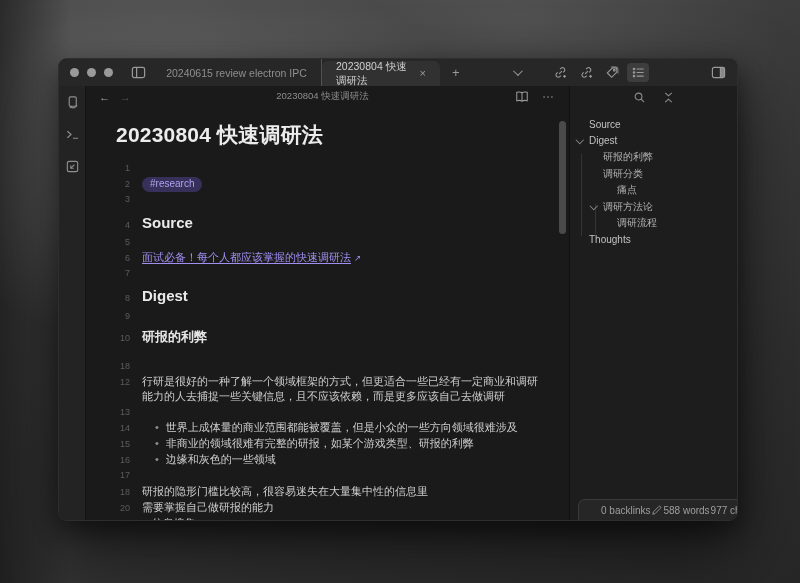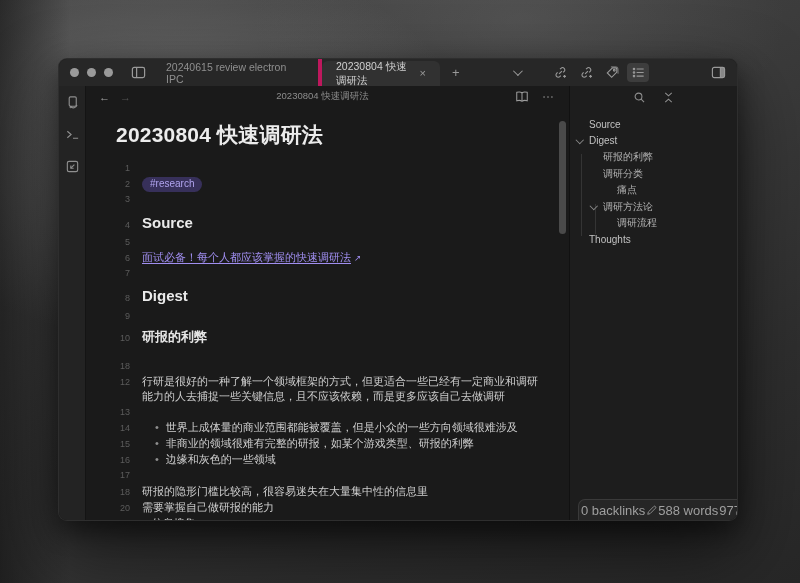--- a/index.html
+++ b/index.html
@@ -20,21 +20,21 @@
     display:flex; flex-direction:column;
   }
   
   .titlebar { height:27px; background:#272727; display:flex; align-items:stretch; flex:none; }
   .traffic { display:flex; align-items:center; gap:8px; padding:0 12px 0 11px; }
   .dot { width:9px; height:9px; border-radius:50%; background:#9a9a9a; }
   .tb-icon { display:flex; align-items:center; justify-content:center; color:#9a9a9a; padding:0 6px; }
   .tb-icon svg { stroke:#9a9a9a; fill:none; stroke-width:1.3; }
   .tabs { display:flex; align-items:stretch; }
   .tab { display:flex; align-items:center; font-size:10.5px; color:#8f8f8f; padding:0 14px; position:relative; }
-  .tab.inactive { border-right:4px solid #be185d; width:170px; justify-content:center; }
+  .tab.inactive { border-right:1px solid #be185d; width:170px; justify-content:center; }
   .tab.active { background:#313131; border-radius:6px 6px 0 0; color:#cfcfcf; margin-top:2px; width:118px; justify-content:space-between; }
   .tab-close { color:#9a9a9a; font-size:11px; margin-left:8px; line-height:1; }
   .newtab { color:#9a9a9a; font-size:13px; display:flex; align-items:center; padding:0 12px; }
   .tb-spacer { flex:1; }
   .tb-right { display:flex; align-items:center; gap:4px; padding-right:8px; }
   .tb-btn { width:22px; height:19px; display:flex; align-items:center; justify-content:center; border-radius:4px; }
   .tb-btn svg { stroke:#9a9a9a; fill:none; stroke-width:1.2; }
   .tb-btn.toggled { background:#3d3d3d; }
   .chev { width:7px; height:7px; border-right:1.4px solid #9a9a9a; border-bottom:1.4px solid #9a9a9a; transform:rotate(45deg) translateY(-2px); }
   .tb-gap { width:14px; }
@@ -66,21 +66,21 @@
   .extlink { font-size:8.5px; color:#a08ef0; margin-left:3px; text-decoration:none; display:inline-block; }
   
   .rpanel { width:168px; flex:none; background:#1d1d1d; border-left:1px solid #111; display:flex; flex-direction:column; }
   .rp-header { height:26px; display:flex; align-items:center; justify-content:center; gap:16px; flex:none; }
   .rp-header svg { stroke:#8f8f8f; fill:none; stroke-width:1.3; }
   .outline { position:relative; padding-top:4px; flex:1; overflow:hidden; }
   .o-item { position:relative; height:16.5px; display:flex; align-items:center; font-size:10px; color:#c2c2c2; }
   .o-item.lvl1, .o-item.lvl2 { color:#b2b2b2; }
   .o-chev { position:absolute; width:5.5px; height:5.5px; border-right:1.2px solid #8a8a8a; border-bottom:1.2px solid #8a8a8a; transform:rotate(45deg); margin-top:-2px; }
   .guide { position:absolute; width:1px; background:#343434; }
-  .statusbar { margin-top:auto; margin-left:8px; height:21px; background:#262626; border:1px solid #3a3a3a; border-right:none; border-bottom:none; border-radius:7px 0 0 0; display:flex; align-items:center; gap:1px; padding:0 2px; font-size:13px; color:#9f9f9f; white-space:nowrap; overflow:hidden; flex:none; }
+  .statusbar { margin-top:auto; margin-left:8px; height:21px; background:#262626; border:1px solid #3a3a3a; border-right:none; border-bottom:none; border-radius:7px 0 0 0; display:flex; align-items:center; gap:1px; padding:0 22px; font-size:10px; color:#9f9f9f; white-space:nowrap; overflow:hidden; flex:none; }
   .statusbar svg { stroke:#9f9f9f; fill:none; stroke-width:1.2; flex:none; }
 </style>
 </head>
 <body>
 
 <div class="window">
 
   <div class="titlebar">
     <div class="traffic">
       <span class="dot"></span>

